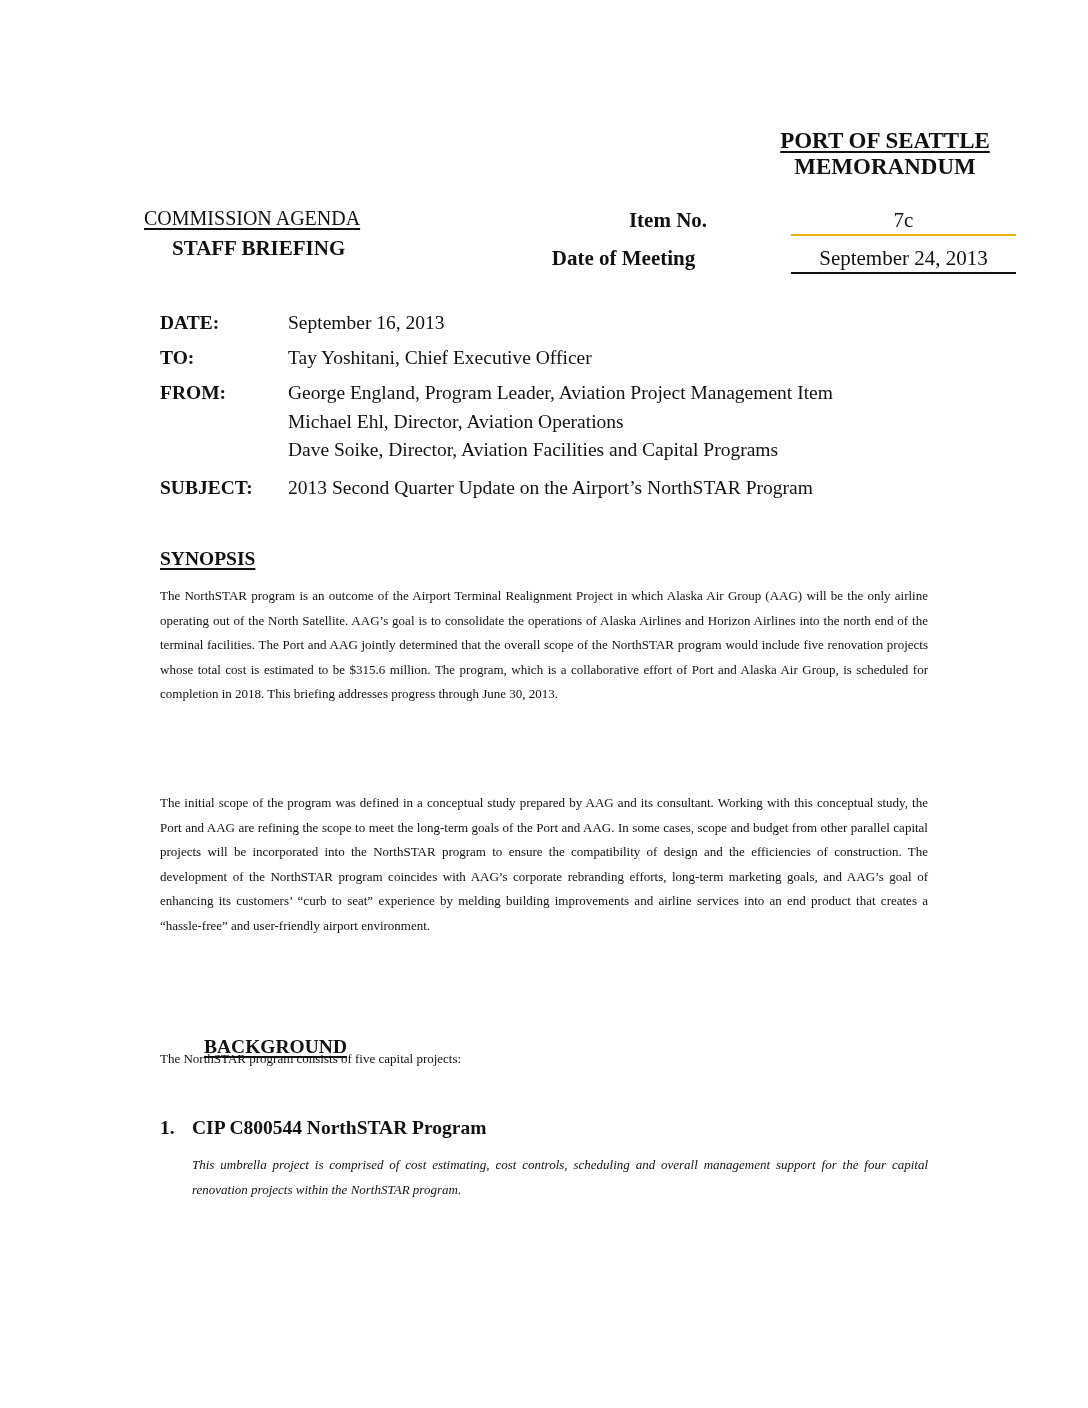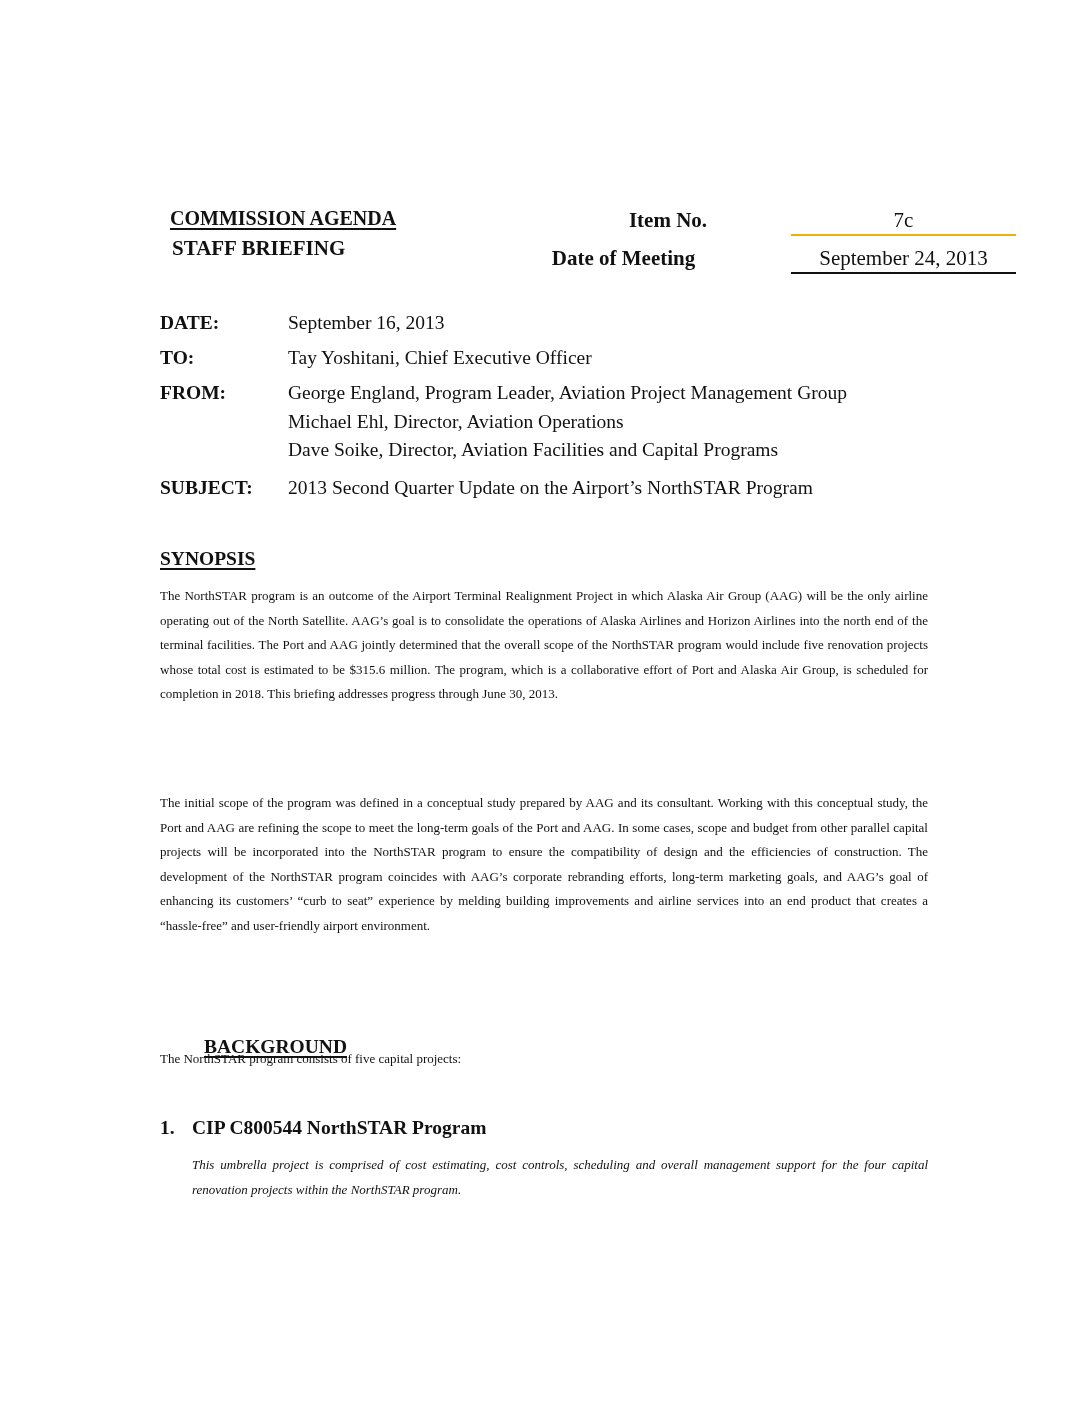--- a/index.html
+++ b/index.html
@@ -19,21 +19,21 @@
     .ul { text-decoration: underline; text-underline-offset: 3px; text-decoration-thickness: 2px; }
 
     .org-title {
       left: 700px; top: 128px; width: 370px;
       text-align: center;
       font-size: 23px; font-weight: bold; line-height: 26px;
     }
     .org-title .l1 { display: block; }
     .org-title .l2 { display: block; }
 
-    .agenda { left: 170px; top: 207px; font-size: 20px; font-weight: bold; }
+    .agenda { left: 144px; top: 207px; font-size: 20px; font-weight: normal; }
     .briefing { left: 172px; top: 236px; font-size: 21px; font-weight: bold; }
 
     .item-label { left: 560px; top: 208px; width: 216px; text-align: center; font-size: 21px; font-weight: bold; }
     .item-value { left: 791px; top: 208px; width: 225px; text-align: center; font-size: 21px; border-bottom: 2px solid #eab308; height: 26px; }
     .meet-label { left: 520px; top: 246px; width: 207px; text-align: center; font-size: 21px; font-weight: bold; }
     .meet-value { left: 791px; top: 246px; width: 225px; text-align: center; font-size: 21px; border-bottom: 2px solid #111; height: 26px; }
 
     .hdr-row { left: 160px; font-size: 19.5px; line-height: 28px; }
     .hdr-row .k { position: absolute; left: 0; width: 128px; font-weight: bold; }
     .hdr-row .v { position: absolute; left: 128px; width: 660px; white-space: nowrap; }
@@ -47,41 +47,43 @@
     }
     .para.indent { left: 192px; width: 736px; }
 
     .list-h { left: 160px; font-size: 19.5px; font-weight: bold; }
     .list-h .num { display: inline-block; width: 32px; }
   </style>
 </head>
 <body>
 
 <div class="abs org-title">
+  <span class="l1 ul">PORT OF SEATTLE</span>
+  <span class="l2">MEMORANDUM</span>
 </div>
 
 <div class="abs agenda ul">COMMISSION AGENDA</div>
 <div class="abs briefing">STAFF BRIEFING</div>
 
 <div class="abs item-label">Item No.</div>
 <div class="abs item-value">7c</div>
 <div class="abs meet-label">Date of Meeting</div>
 <div class="abs meet-value">September 24, 2013</div>
 
 <div class="abs hdr-row" style="top:309px;">
   <span class="k">DATE:</span>
   <span class="v">September 16, 2013</span>
 </div>
 <div class="abs hdr-row" style="top:344px;">
   <span class="k">TO:</span>
   <span class="v">Tay Yoshitani, Chief Executive Officer</span>
 </div>
 <div class="abs hdr-row" style="top:379px;">
   <span class="k">FROM:</span>
-  <span class="v">George England, Program Leader, Aviation Project Management Group</span>
+  <span class="v">George England, Program Leader, Aviation Project Management Item</span>
 </div>
 <div class="abs hdr-row" style="top:408px;">
   <span class="v">Michael Ehl, Director, Aviation Operations</span>
 </div>
 <div class="abs hdr-row" style="top:436px;">
   <span class="v">Dave Soike, Director, Aviation Facilities and Capital Programs</span>
 </div>
 <div class="abs hdr-row" style="top:474px;">
   <span class="k">SUBJECT:</span>
   <span class="v">2013 Second Quarter Update on the Airport’s NorthSTAR Program</span>

